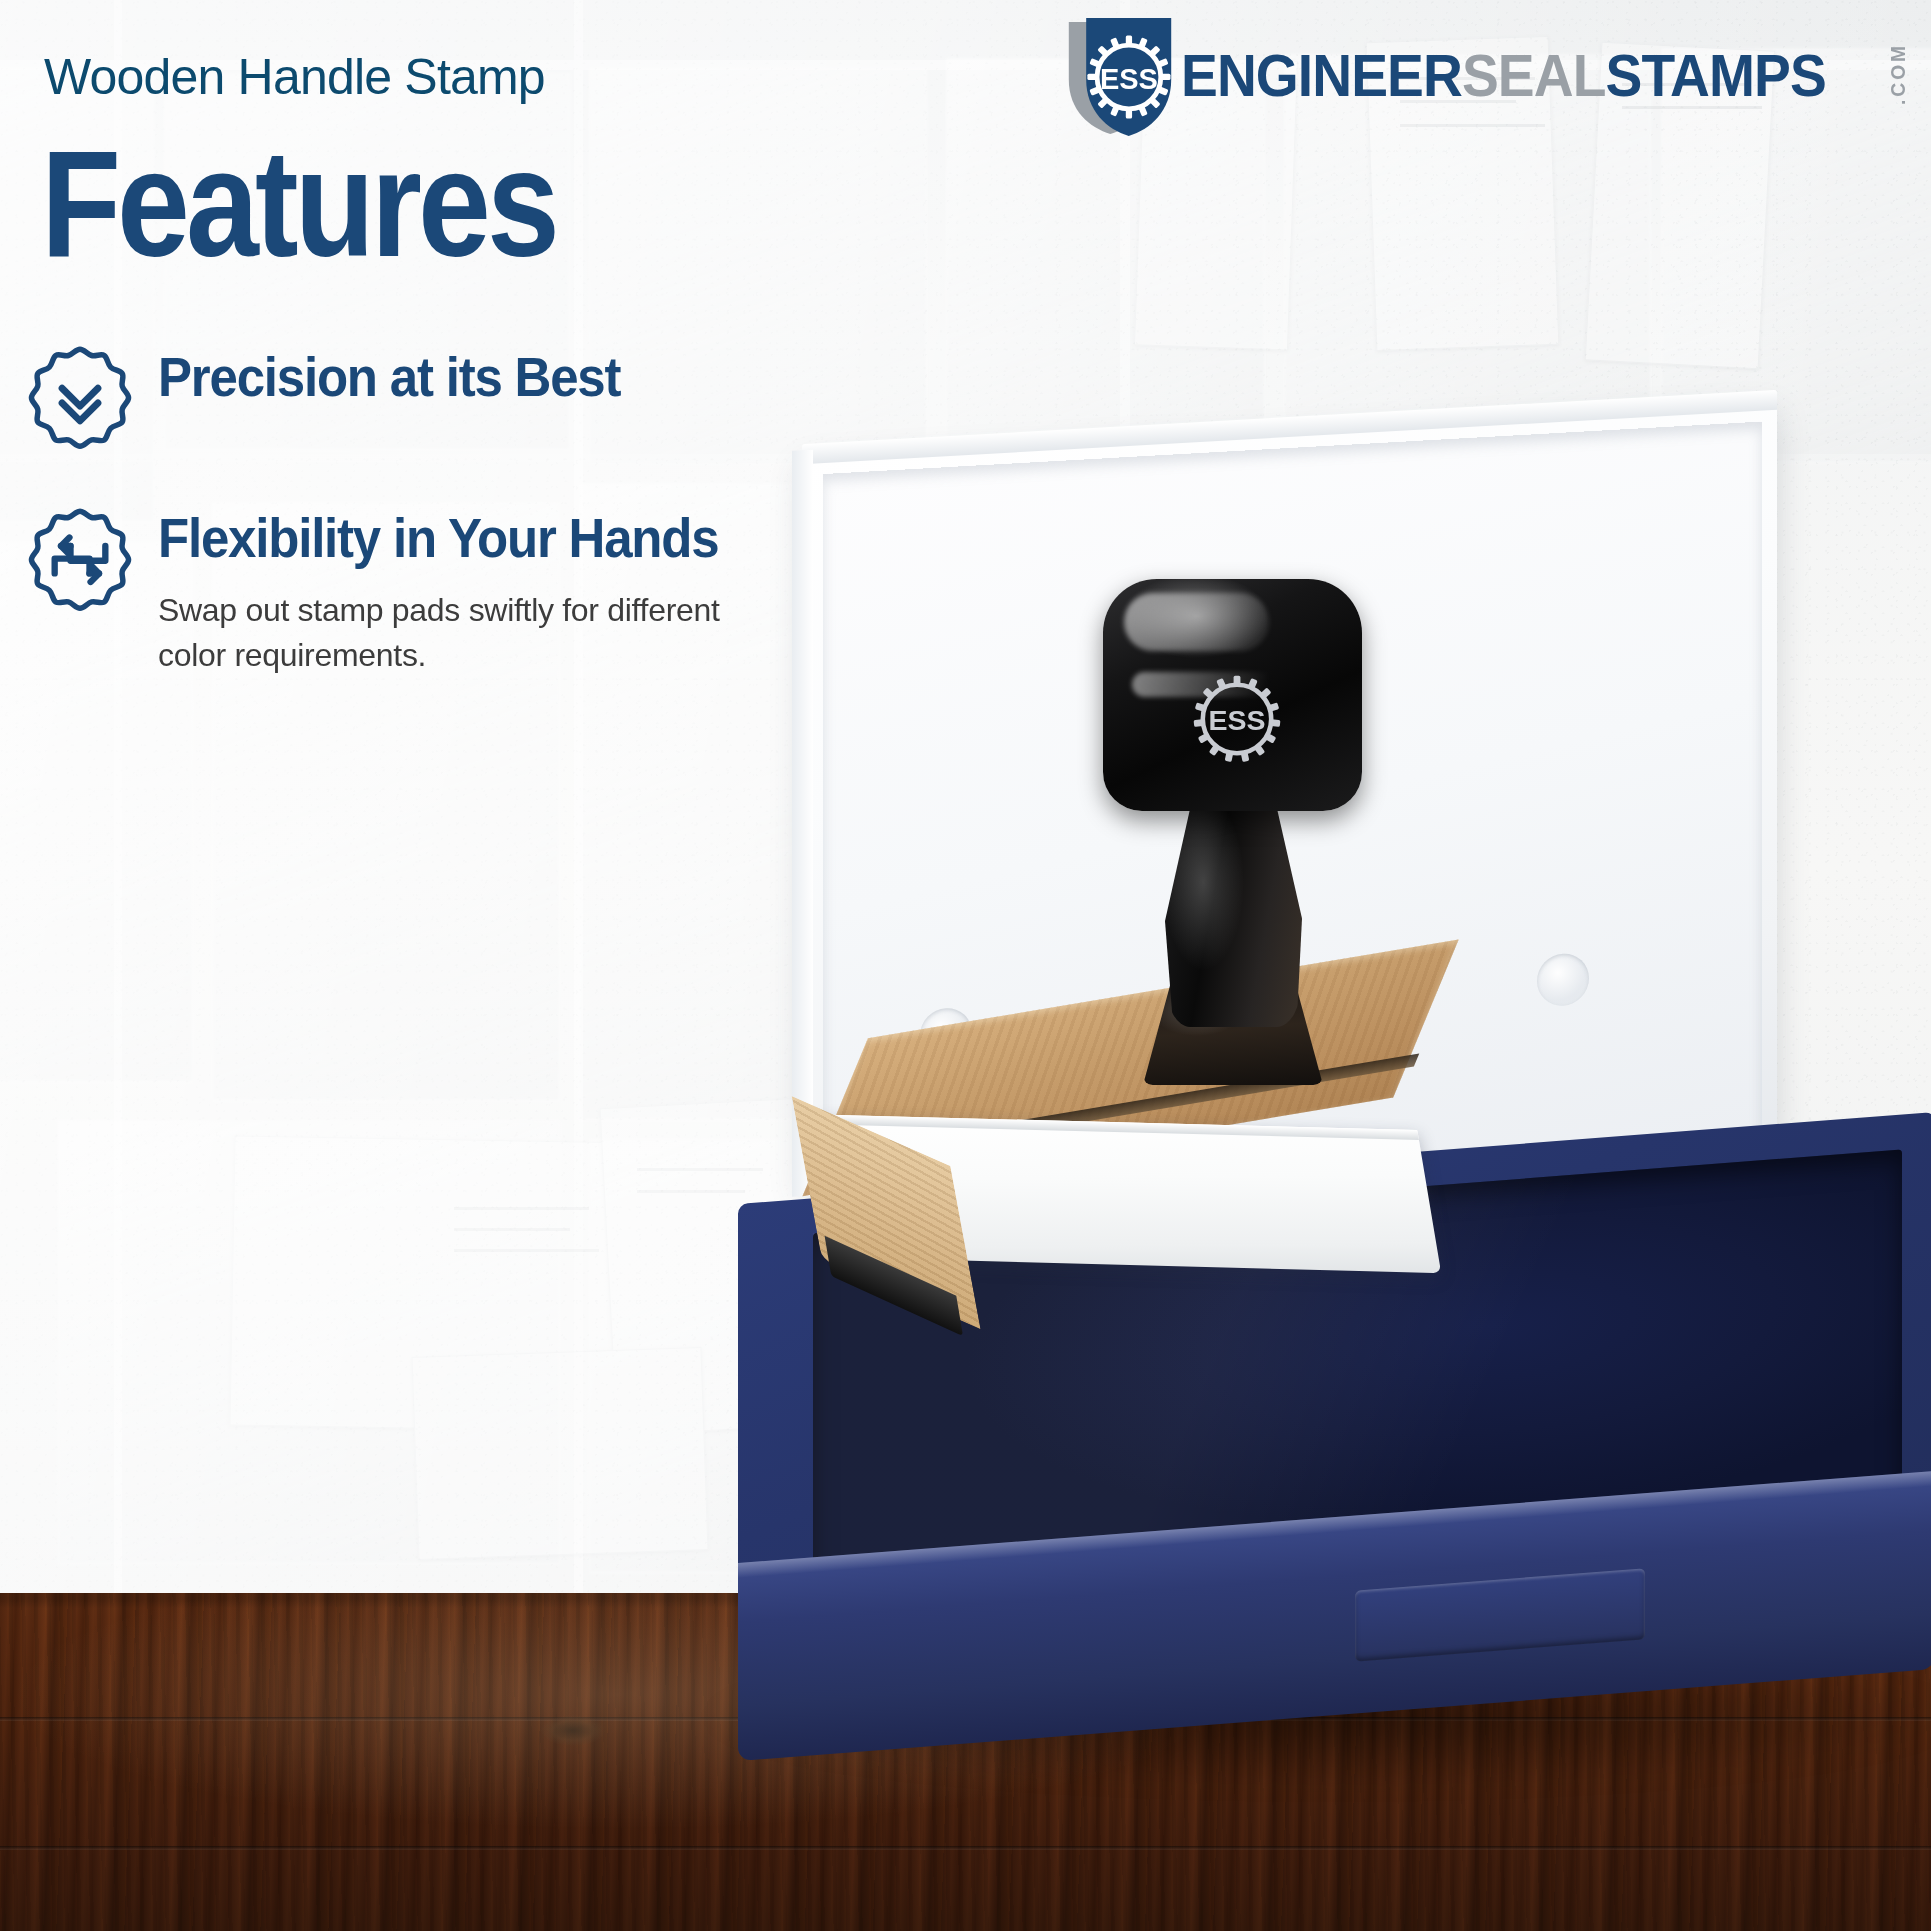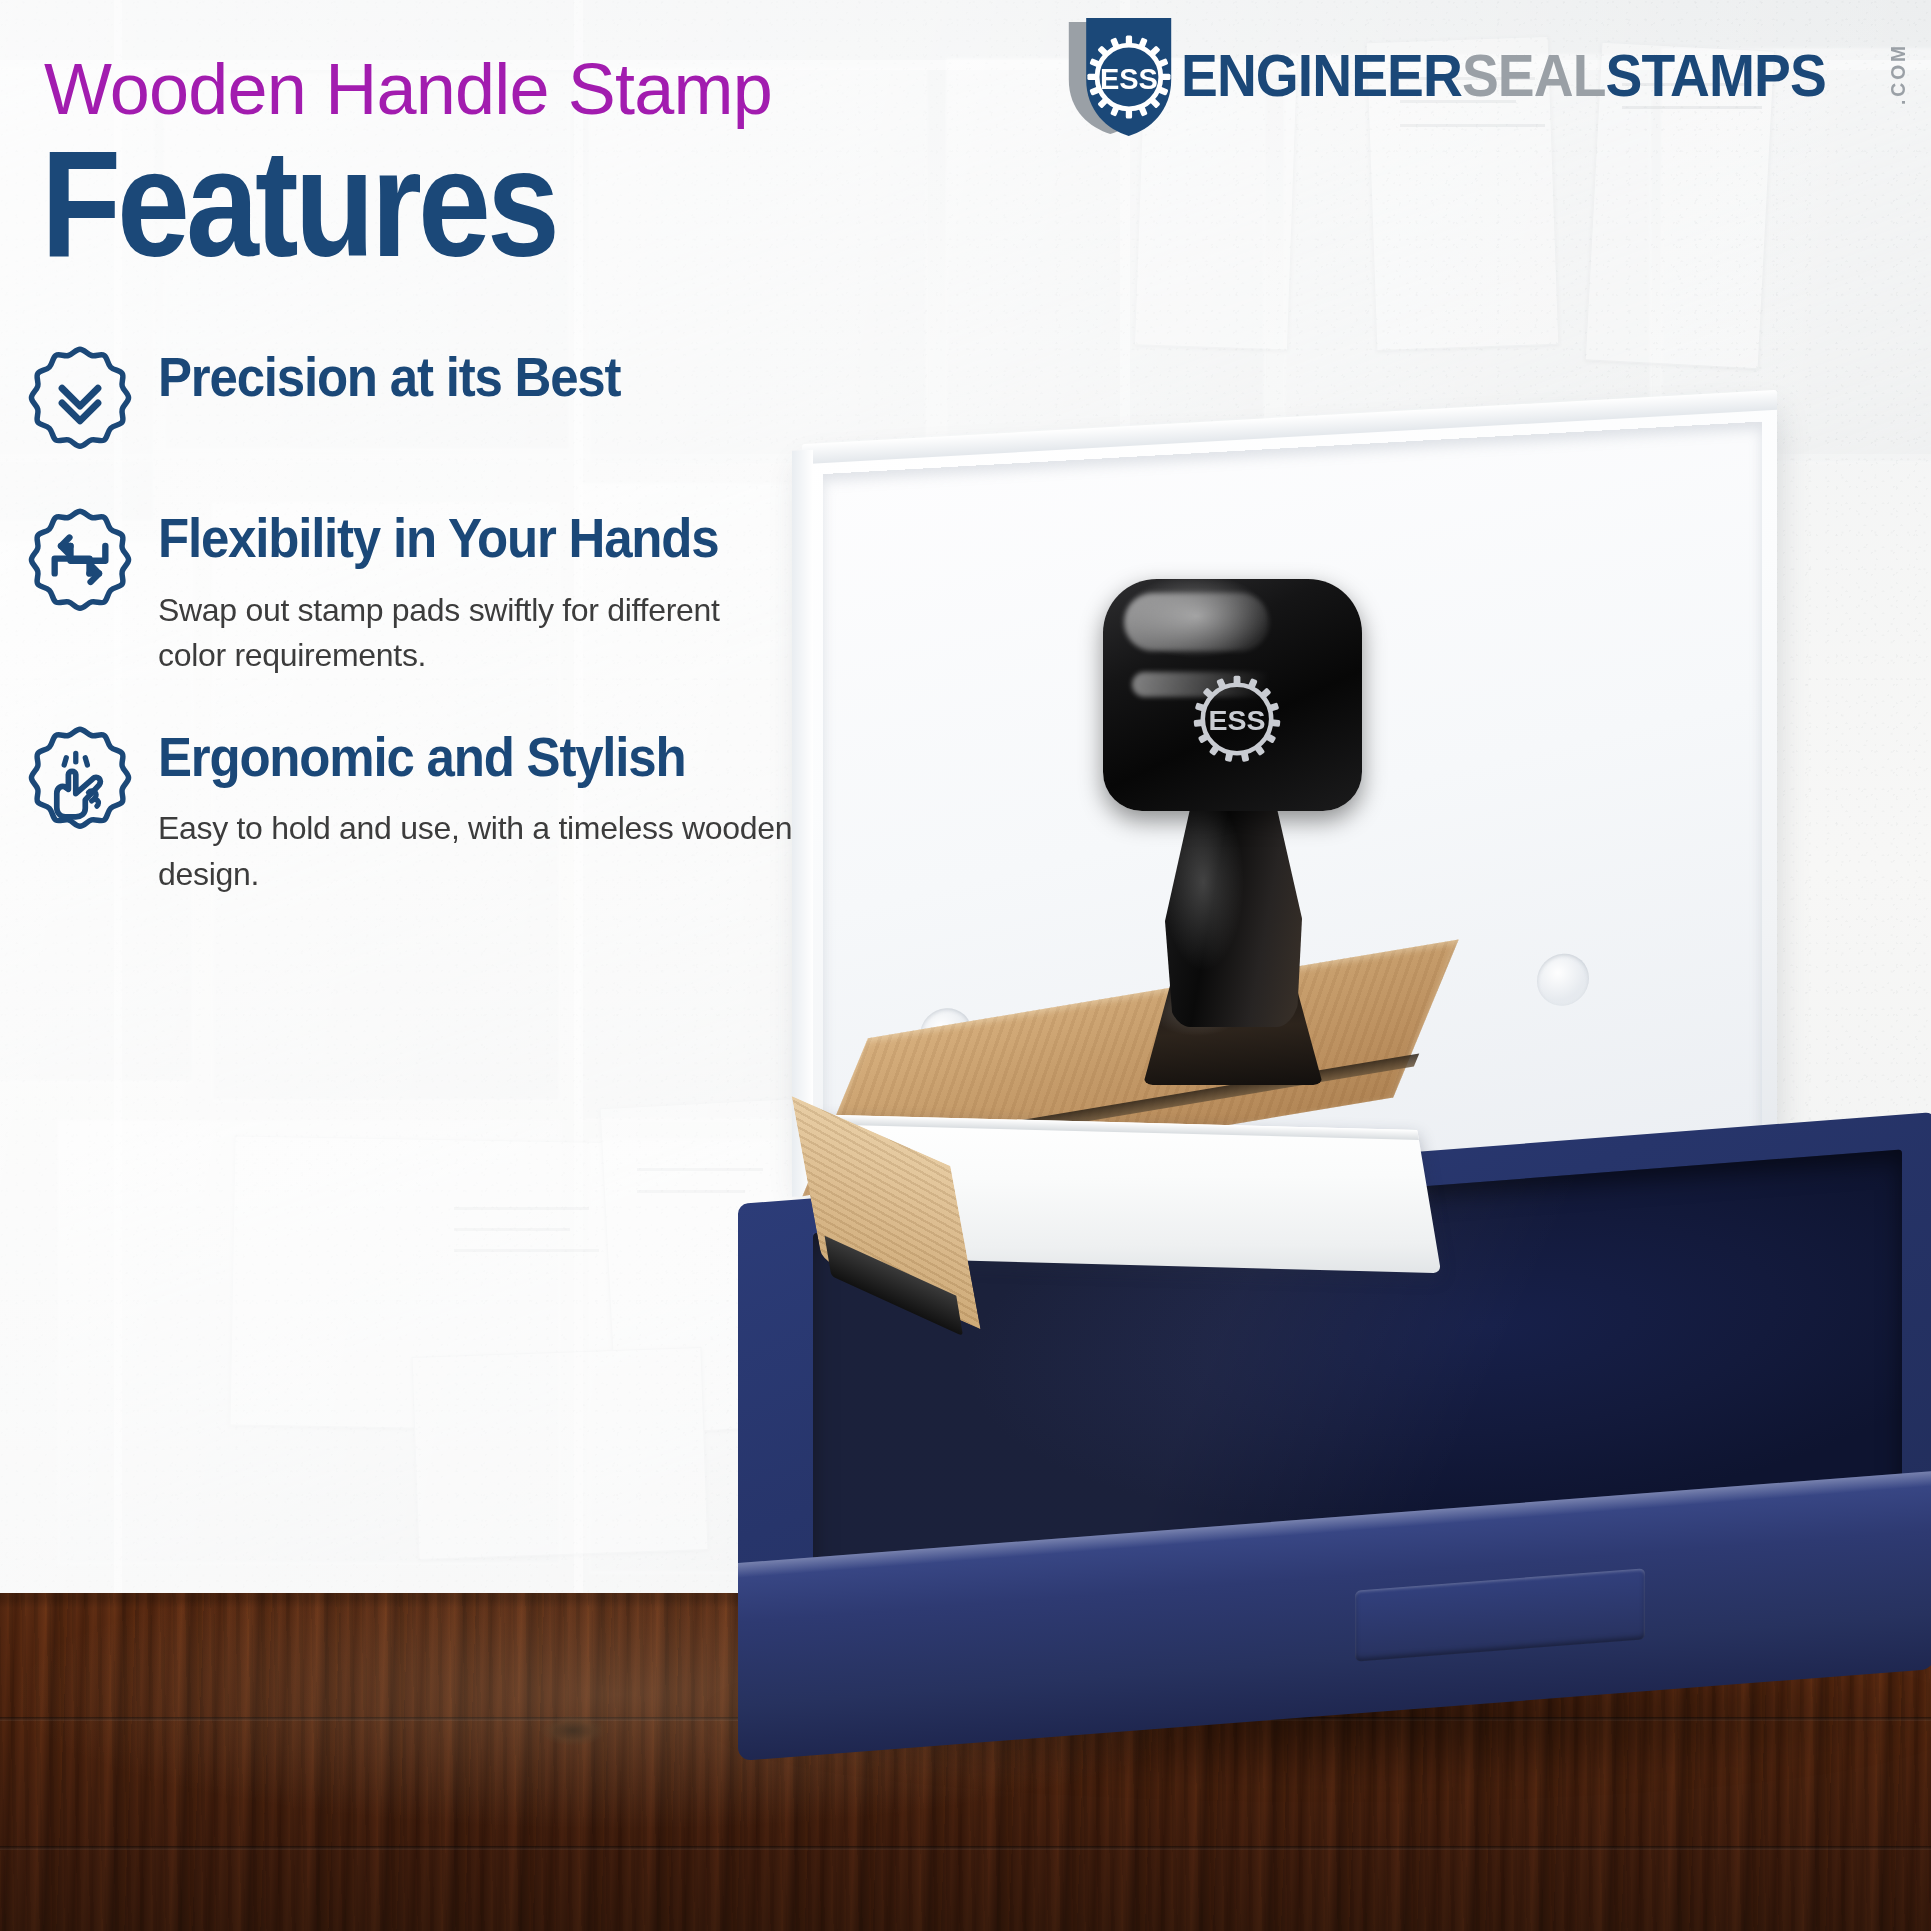--- a/index.html
+++ b/index.html
@@ -91,22 +91,22 @@
     background:radial-gradient(ellipse at center, rgba(40,25,14,.85) 0%, rgba(70,45,25,.45) 45%, rgba(0,0,0,0) 72%);
   }
   .desk .sheen {
     position:absolute; inset:0;
     background:radial-gradient(ellipse 869px 193px at 32% 30%, rgba(255,235,200,.16), rgba(0,0,0,0) 70%);
   }
 
   
   .eyebrow {
     position:absolute; left:44px; top:48px;
-    font-size:72px; font-weight:400; letter-spacing:-0.8px;
-    color:#a21caf; white-space:nowrap;
+    font-size:50px; font-weight:400; letter-spacing:-0.8px;
+    color:#0c4a6e; white-space:nowrap;
   }
   .big-title {
     position:absolute; left:41px; top:127px;
     font-size:131px; font-weight:700; letter-spacing:-3.9px;
     color:#1b4878; line-height:1; white-space:nowrap;
     transform:scaleY(1.16); transform-origin:left top;
   }
 
   
   .logo { position:absolute; right:21px; top:13.5px; display:flex; align-items:center; gap:0px; }
@@ -526,43 +526,16 @@
           </g>
         </svg>
       </div>
       <div class="ftext">
         <h3>Flexibility in Your Hands</h3>
         <p>Swap out stamp pads swiftly for different color requirements.</p>
       </div>
     </div>
 
 
-    <div class="feature">
-      <div class="badge">
-        <svg viewBox="0 0 100 108" width="106" height="114" aria-hidden="true">
-          <path d="M50 3 C54 3 57 8 61 9 C65 10 70 7 73 9 C76 11 76 17 79 20 C82 23 88 23 90 26 C92 29 89 34 90 38
-                   C91 42 96 45 96 49 C96 53 91 56 90 60 C89 64 92 69 90 72 C88 75 82 75 79 78 C76 81 76 87 73 89
-                   C70 91 65 88 61 89 C57 90 54 95 50 95 C46 95 43 90 39 89 C35 88 30 91 27 89 C24 87 24 81 21 78
-                   C18 75 12 75 10 72 C8 69 11 64 10 60 C9 56 4 53 4 49 C4 45 9 42 10 38 C11 34 8 29 10 26
-                   C12 23 18 23 21 20 C24 17 24 11 27 9 C30 7 35 10 39 9 C43 8 46 3 50 3 Z" fill="none" stroke="#1b4878" stroke-width="5.2" stroke-linejoin="round"></path>
-          <g stroke="#1b4878" stroke-width="5" stroke-linecap="round" fill="none">
-            <line x1="37" y1="30" x2="35" y2="37"></line>
-            <line x1="46" y1="26" x2="46" y2="34"></line>
-            <line x1="55" y1="30" x2="57" y2="37"></line>
-          </g>
-          <path d="M39 46 C39 42 46 42 46 46 L46 64 L62 50 C66 46 72 51 68 56 L55 70
-                   L55 78 C55 83 51 86 46 86 L36 86 C31 86 28 82 28 77 L28 64 C28 58 33 56 36 58
-                   L39 60 Z" fill="none" stroke="#1b4878" stroke-width="5.4" stroke-linejoin="round" stroke-linecap="round"></path>
-          <g stroke="#1b4878" stroke-width="5" stroke-linecap="round" fill="none">
-            <path d="M58 63 C62 59 68 64 64 68"></path>
-            <path d="M61 71 C65 67 70 72 66 76"></path>
-          </g>
-        </svg>
-      </div>
-      <div class="ftext">
-        <h3>Ergonomic and Stylish</h3>
-        <p>Easy to hold and use, with a timeless wooden design.</p>
-      </div>
-    </div>
 
   </div>
 </div>
 
 
 </body></html>

